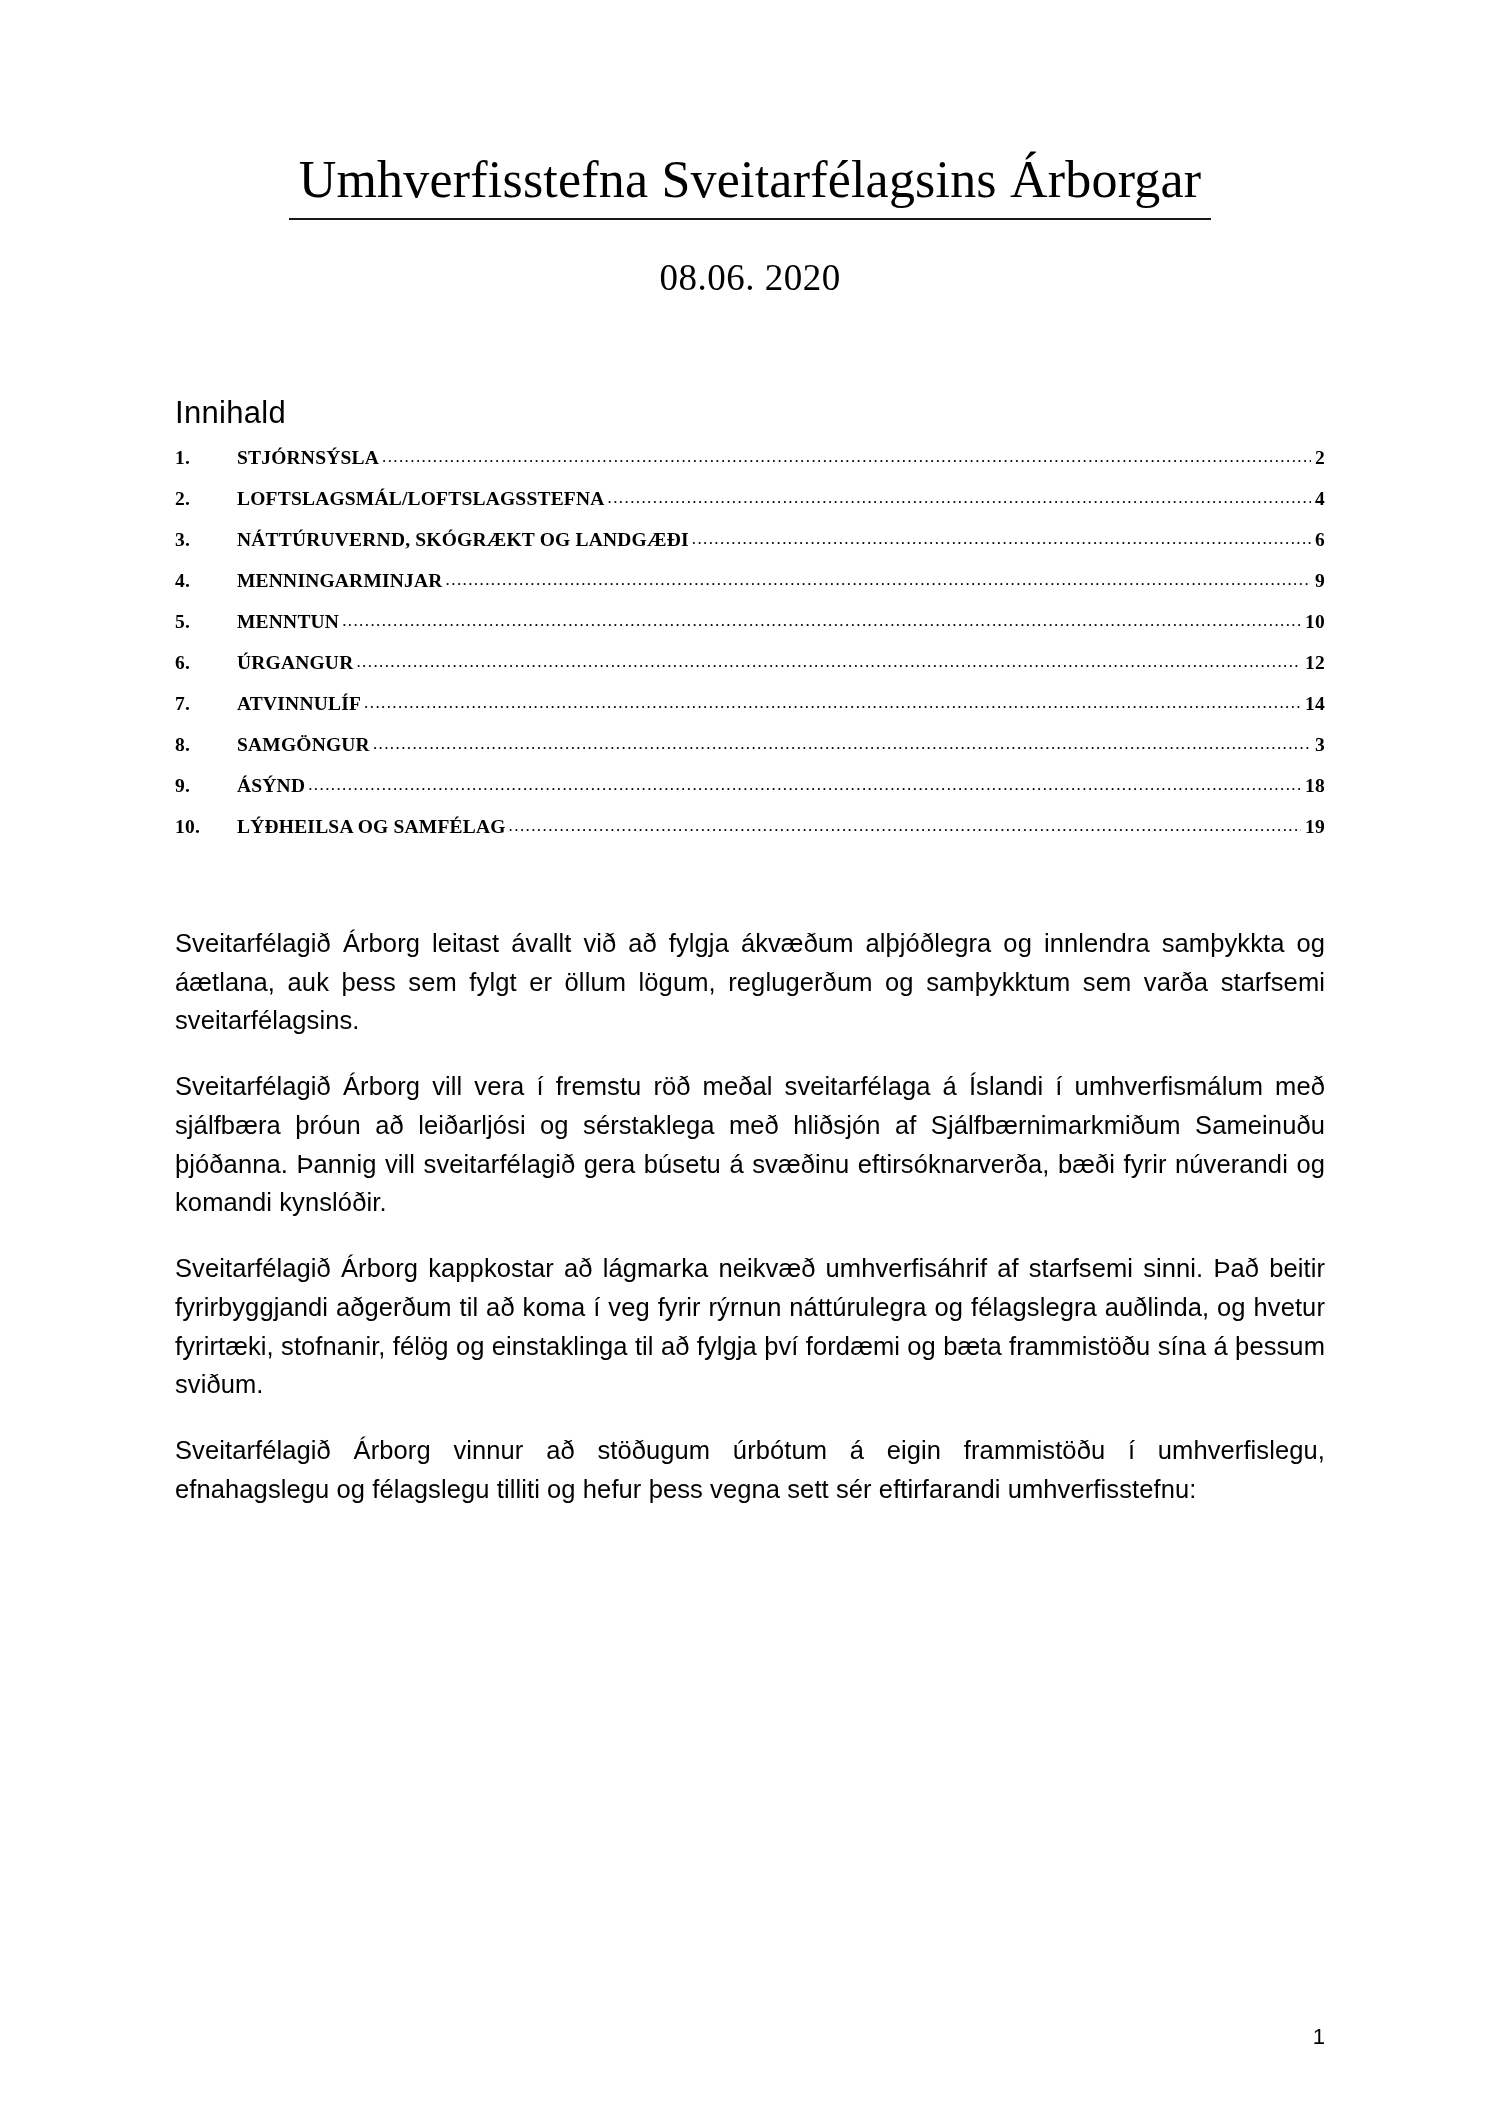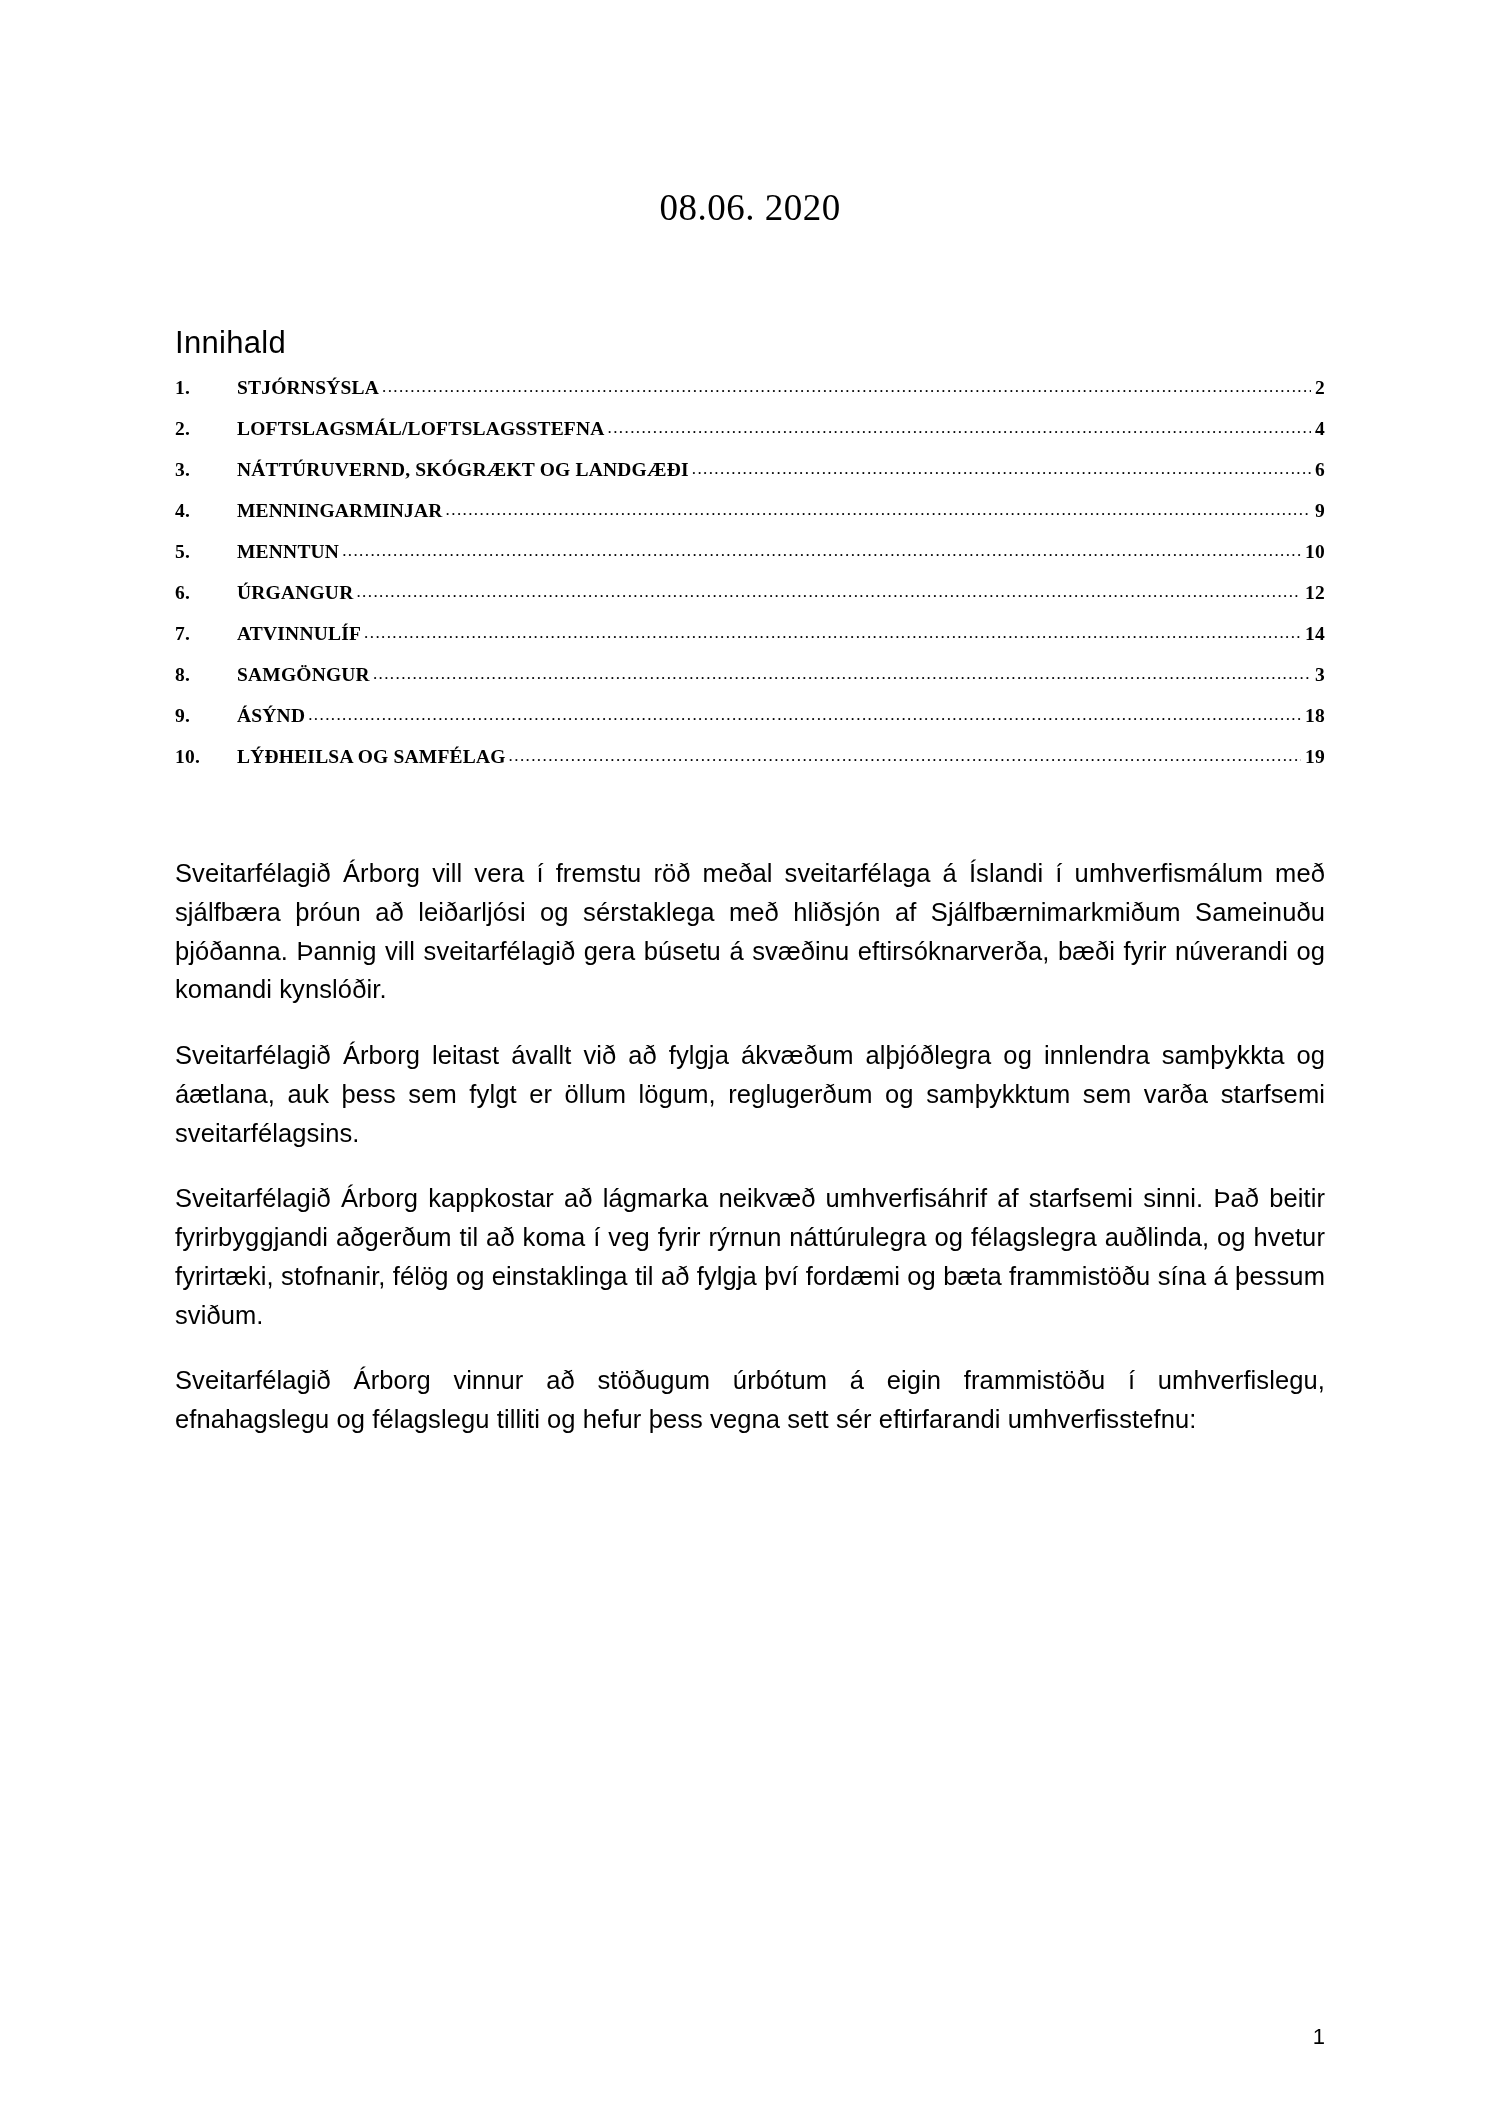--- a/index.html
+++ b/index.html
@@ -116,20 +116,25 @@
     bottom: 72px;
     font-family: "Liberation Sans", sans-serif;
     font-size: 22px;
   }
 </style>
 </head>
 <body>
 
 <div class="page">
 
+  <div class="title-wrap">
+    <div class="title-inner">
+      <h1 class="doc-title">Umhverfisstefna Sveitarfélagsins Árborgar</h1>
+    </div>
+  </div>
 
   <div class="doc-date">08.06. 2020</div>
 
   <div class="toc-heading">Innihald</div>
 
   <div class="toc">
 
     <div class="toc-entry">
       <span class="toc-num">1.</span>
       <span class="toc-label">STJÓRNSÝSLA</span>
@@ -196,21 +201,21 @@
     <div class="toc-entry">
       <span class="toc-num">10.</span>
       <span class="toc-label">LÝÐHEILSA OG SAMFÉLAG</span>
       <span class="toc-dots">...................................................................................................................................................................................................</span>
       <span class="toc-page">19</span>
     </div>
 
   </div>
 
   <div class="body-copy">
+    <p class="para">Sveitarfélagið Árborg leitast ávallt við að fylgja ákvæðum alþjóðlegra og innlendra samþykkta og áætlana, auk þess sem fylgt er öllum lögum, reglugerðum og samþykktum sem varða starfsemi sveitarfélagsins.</p>
     <p class="para">Sveitarfélagið Árborg vill vera í fremstu röð meðal sveitarfélaga á Íslandi í umhverfismálum með sjálfbæra þróun að leiðarljósi og sérstaklega með hliðsjón af Sjálfbærnimarkmiðum Sameinuðu þjóðanna. Þannig vill sveitarfélagið gera búsetu á svæðinu eftirsóknarverða, bæði fyrir núverandi og komandi kynslóðir.</p>
-    <p class="para">Sveitarfélagið Árborg leitast ávallt við að fylgja ákvæðum alþjóðlegra og innlendra samþykkta og áætlana, auk þess sem fylgt er öllum lögum, reglugerðum og samþykktum sem varða starfsemi sveitarfélagsins.</p>
     <p class="para">Sveitarfélagið Árborg kappkostar að lágmarka neikvæð umhverfisáhrif af starfsemi sinni. Það beitir fyrirbyggjandi aðgerðum til að koma í veg fyrir rýrnun náttúrulegra og félagslegra auðlinda, og hvetur fyrirtæki, stofnanir, félög og einstaklinga til að fylgja því fordæmi og bæta frammistöðu sína á þessum sviðum.</p>
     <p class="para">Sveitarfélagið Árborg vinnur að stöðugum úrbótum á eigin frammistöðu í umhverfislegu, efnahagslegu og félagslegu tilliti og hefur þess vegna sett sér eftirfarandi umhverfisstefnu:</p>
   </div>
 
   <div class="page-number">1</div>
 
 </div>
 
 </body></html>

